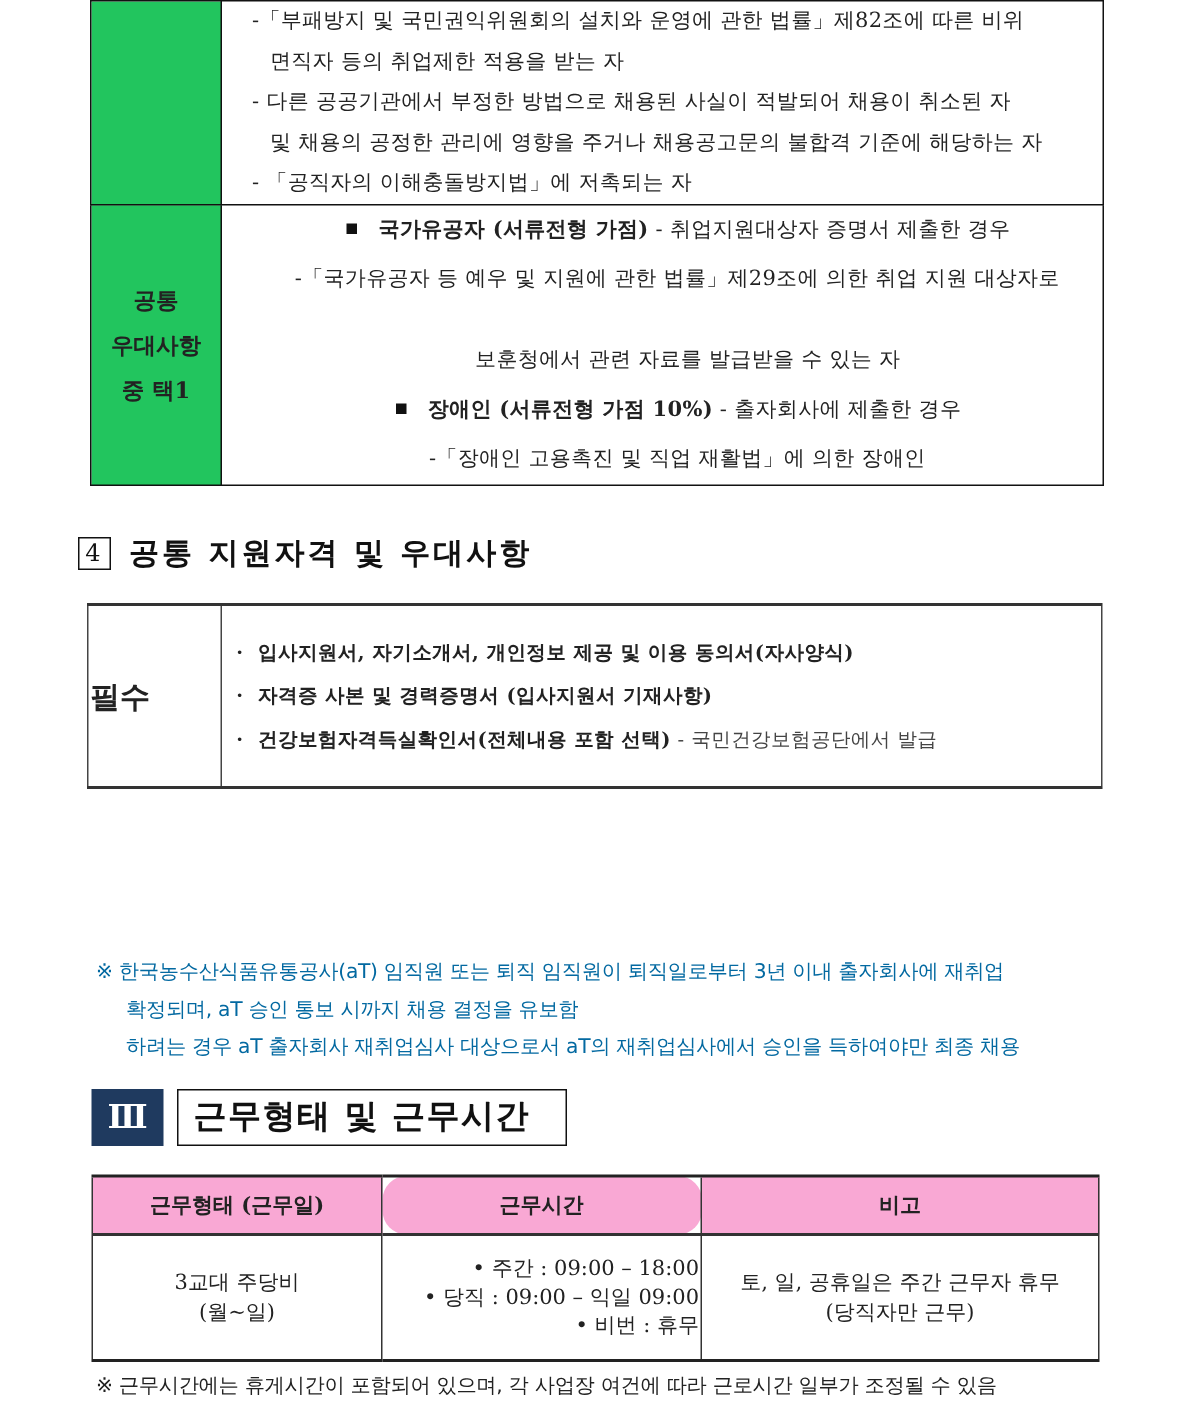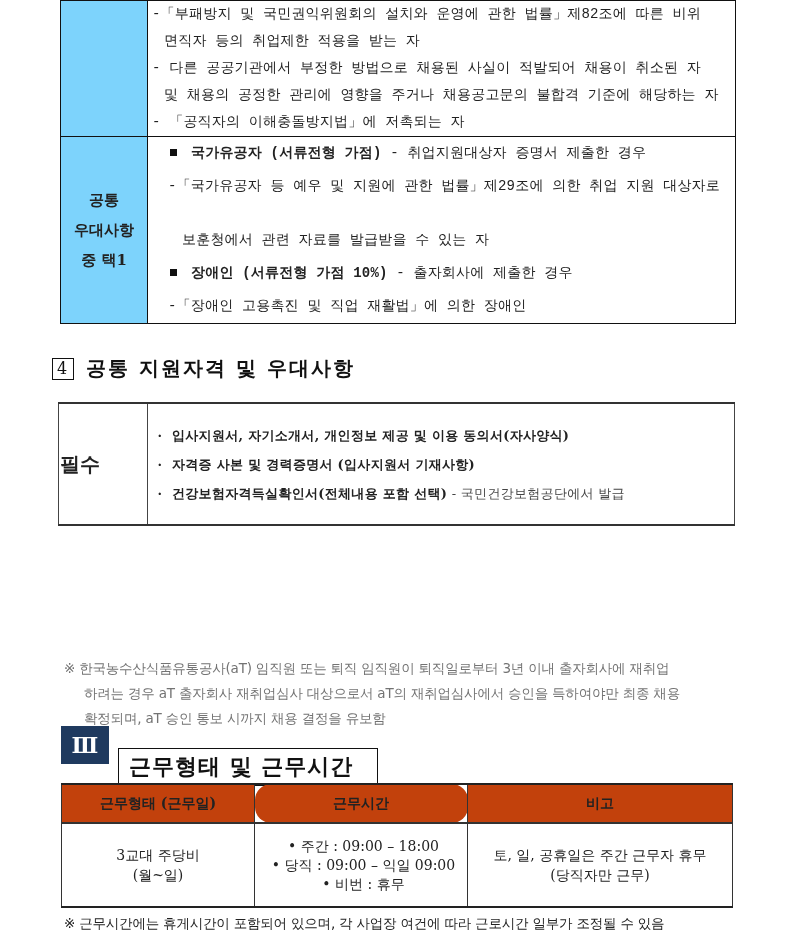--- a/index.html
+++ b/index.html
@@ -9,25 +9,25 @@
       color: #222;
     }
     .abs { position: absolute; }
 
     
     .t1 {
       position: absolute; left: 60px; top: 0; width: 676px;
       border-collapse: collapse; table-layout: fixed;
     }
     .t1 td { border: 1.5px solid #111; vertical-align: middle; }
-    .t1 .lab { width: 84px; background: #7dd3fc; text-align: center; font-weight: bold; font-size: 15px; line-height: 30px; }
-    .t1 .c { padding: 0 0 0 4px; font-size: 14px; font-family: Liberation Mono, monospace; }
+    .t1 .lab { width: 84px; background: #22c55e; text-align: center; font-weight: bold; font-size: 15px; line-height: 30px; }
+    .t1 .c { padding: 0 0 0 20px; font-size: 14px; }
     .line { height: 27px; line-height: 27px; white-space: nowrap; letter-spacing: 0.2px; }
     .line.ind { padding-left: 12px; }
-    .line2 { height: 33px; line-height: 33px; white-space: nowrap; letter-spacing: 0.2px; }
+    .line2 { height: 33px; line-height: 33px; white-space: nowrap; letter-spacing: 0.2px; text-align: center; }
     .line2.ind { padding-left: 14px; margin-top: 21px; }
     .sq { display: inline-block; width: 7px; height: 7px; background: #111; margin: 0 14px 2px 2px; vertical-align: middle; }
     .b { font-weight: bold; }
 
     
     .h4 { left: 52px; top: 355px; font-size: 20px; font-weight: bold; letter-spacing: 2px; white-space: nowrap; color: #111; }
     .boxnum {
       display: inline-block; width: 20px; height: 20px; border: 1.5px solid #111;
       font-size: 16px; line-height: 20px; text-align: center; margin-right: 12px; vertical-align: 1px;
       font-weight: normal;
@@ -43,46 +43,46 @@
     .t2 tr:last-child td { border-bottom: 2px solid #333; }
     .t2 .lab { width: 86px; text-align: left; font-size: 20px; }
     .t2 .c { padding-left: 8px; font-size: 13px; }
     .bl { height: 29px; line-height: 29px; white-space: nowrap; letter-spacing: 0.3px; }
     .dot { display: inline-block; width: 8px; text-align: center; margin-right: 8px; }
     .r1 { height: 122px; }
     .r2 { height: 92px; }
     .gray { color: #444; font-weight: normal; text-align: right; }
 
     
-    .note { left: 64px; top: 636px; width: 680px; font-family: "DejaVu Sans", "Liberation Sans", sans-serif; font-size: 13.5px; color: #737373; margin-top: 20px; }
+    .note { left: 64px; top: 636px; width: 680px; font-family: "DejaVu Sans", "Liberation Sans", sans-serif; font-size: 13.5px; color: #0369a1; }
     .note .nl { height: 25px; line-height: 25px; white-space: nowrap; letter-spacing: -0.2px; }
     .note .nl.ind { padding-left: 20px; }
 
     
     .sec3num {
       left: 61px; top: 726px; width: 48px; height: 38px; background: #1f3a5f; color: #fff;
       font-size: 22px; line-height: 38px; text-align: center; font-weight: bold; font-family: "DejaVu Serif", serif;
     }
     .sec3title {
       left: 118px; top: 726px; width: 248px; height: 36px; border: 1.5px solid #111;
       font-family: "DejaVu Sans", "Liberation Sans", sans-serif; font-size: 22px; font-weight: bold;
-      line-height: 36px; padding-left: 10px; letter-spacing: 1px; color: #111; box-sizing: content-box; margin-top: 22px;
+      line-height: 36px; padding-left: 10px; letter-spacing: 1px; color: #111; box-sizing: content-box;
     }
 
     
     .t3 {
       position: absolute; left: 61px; top: 783px; width: 672px;
       border-collapse: collapse; table-layout: fixed;
     }
     .t3 th, .t3 td { border: 1.5px solid #333; text-align: center; vertical-align: middle; }
     .t3 tr:first-child th { border-top: 2px solid #222; }
     .t3 tr:last-child td { border-bottom: 2px solid #222; }
-    .t3 th { background: #c2410c; height: 35px; font-size: 14px; font-weight: bold; border-bottom: 2px solid #333; }
+    .t3 th { background: #f9a8d4; height: 35px; font-size: 14px; font-weight: bold; border-bottom: 2px solid #333; }
     .t3 td { height: 80px; font-size: 14px; line-height: 20px; }
-    .t3 td.left { text-align: center; padding-left: 6px; }
+    .t3 td.left { text-align: right; padding-left: 6px; }
     .t3 .sub { line-height: 19px; white-space: nowrap; }
 
     .note2 { left: 64px; top: 915px; font-family: "DejaVu Sans", "Liberation Sans", sans-serif; font-size: 13.5px; white-space: nowrap; letter-spacing: -0.2px; color: #222; }
   </style>
 </head>
 <body>
 
 <table class="t1">
   <tbody>
       <tr>
@@ -128,22 +128,22 @@
       <div class="bl b"><span class="dot">·</span><span>입사지원서, 자기소개서, 개인정보 제공 및 이용 동의서(자사양식)</span></div>
       <div class="bl b"><span class="dot">·</span><span>자격증 사본 및 경력증명서 (입사지원서 기재사항)</span></div>
       <div class="bl b"><span class="dot">·</span><span>건강보험자격득실확인서(전체내용 포함 선택)</span><span class="gray"> - 국민건강보험공단에서 발급</span></div>
     </td>
   </tr>
 </tbody>
   </table>
 
 <div class="abs note">
   <div class="nl"><span>※</span> <span>한국농수산식품유통공사(aT) 임직원 또는 퇴직 임직원이 퇴직일로부터 3년 이내 출자회사에 재취업</span></div>
+  <div class="nl ind">확정되며, aT 승인 통보 시까지 채용 결정을 유보함</div>
   <div class="nl ind">하려는 경우 aT 출자회사 재취업심사 대상으로서 aT의 재취업심사에서 승인을 득하여야만 최종 채용</div>
-  <div class="nl ind">확정되며, aT 승인 통보 시까지 채용 결정을 유보함</div>
 </div>
 
 <div class="abs sec3num">Ⅲ</div>
 <div class="abs sec3title">근무형태 및 근무시간</div>
 
 <table class="t3">
   <tbody>
       <tr>
     <th style="width:190px;">근무형태 (근무일)</th>
     <th style="width:210px;border-radius:16px;">근무시간</th>

